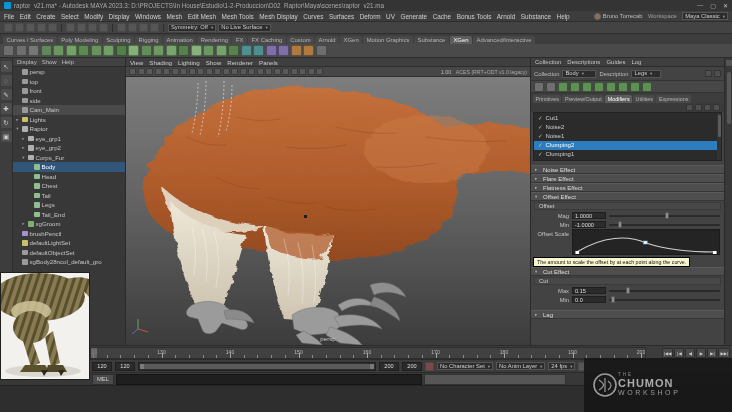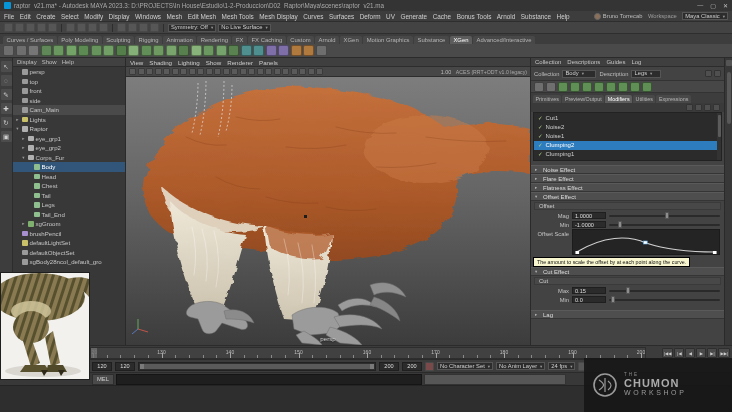--- a/index.html
+++ b/index.html
@@ -132,21 +132,21 @@
   .cmdinput{width:306px;height:11px;background:#1f1f1f;border:1px solid #151515;flex:none;}
   .cmdresult{width:142px;height:11px;background:#565656;border:1px solid #333;flex:none;}
 
   .helprow{position:absolute;left:0;top:385px;width:732px;height:27px;background:#2e2e2e;border-top:1px solid #242424;}
 
   
   .inset{position:absolute;left:0;top:272px;width:90px;height:108px;z-index:5;border:1px solid #1f1f1f;background:#f2f1ee;}
 
   
   .watermark{position:absolute;right:0;top:358px;width:148px;height:54px;z-index:6;background:rgba(22,22,22,.9);
-             display:flex;align-items:center;gap:6px;padding:0 8px;}
+             display:flex;align-items:center;padding:0 8px;}
   .wm-text{display:flex;flex-direction:column;line-height:1.05;}
   .wm-pre{font-size:4.5px;letter-spacing:2px;color:#8d8d8d;}
   .wm-1{font-size:11px;font-weight:bold;letter-spacing:1px;color:#ababab;}
   .wm-2{font-size:7px;letter-spacing:2.6px;color:#9a9a9a;}
 </style>
 </head>
 <body>
 
 <div class="app">
 

